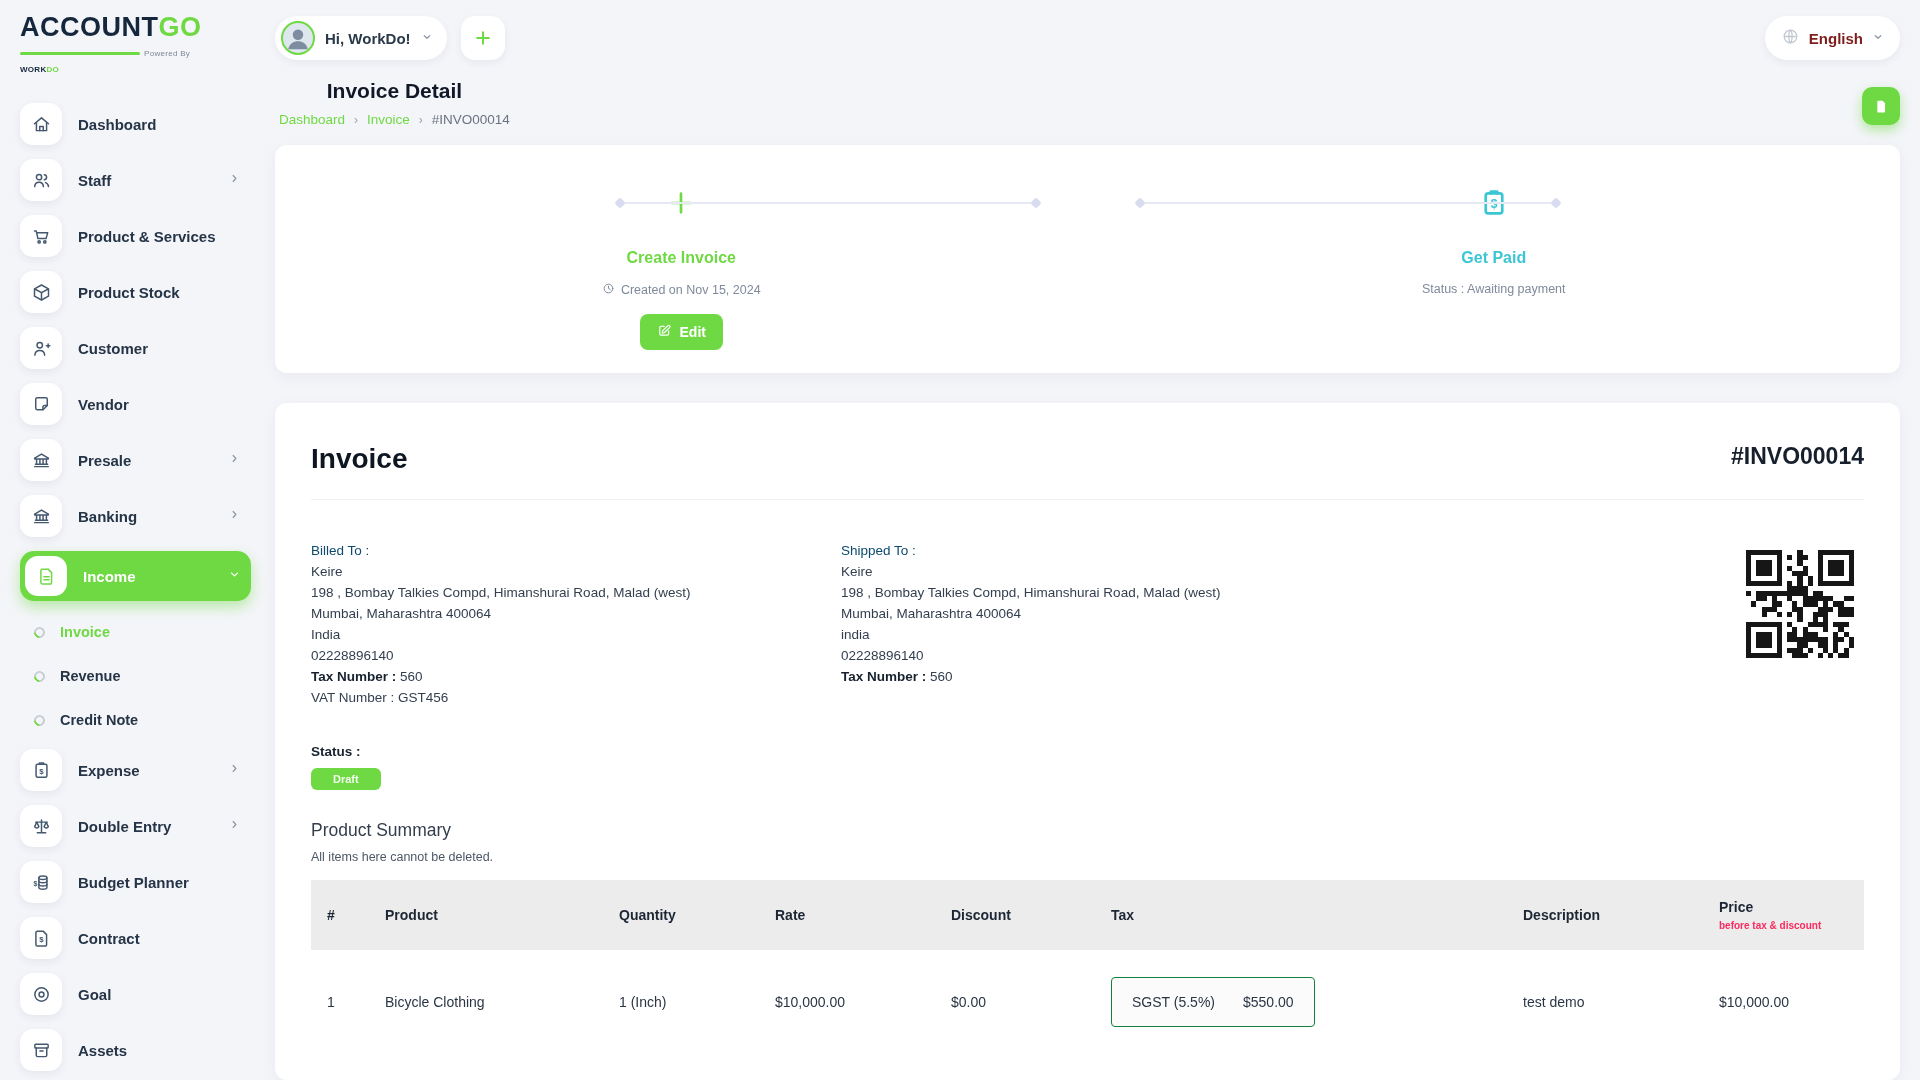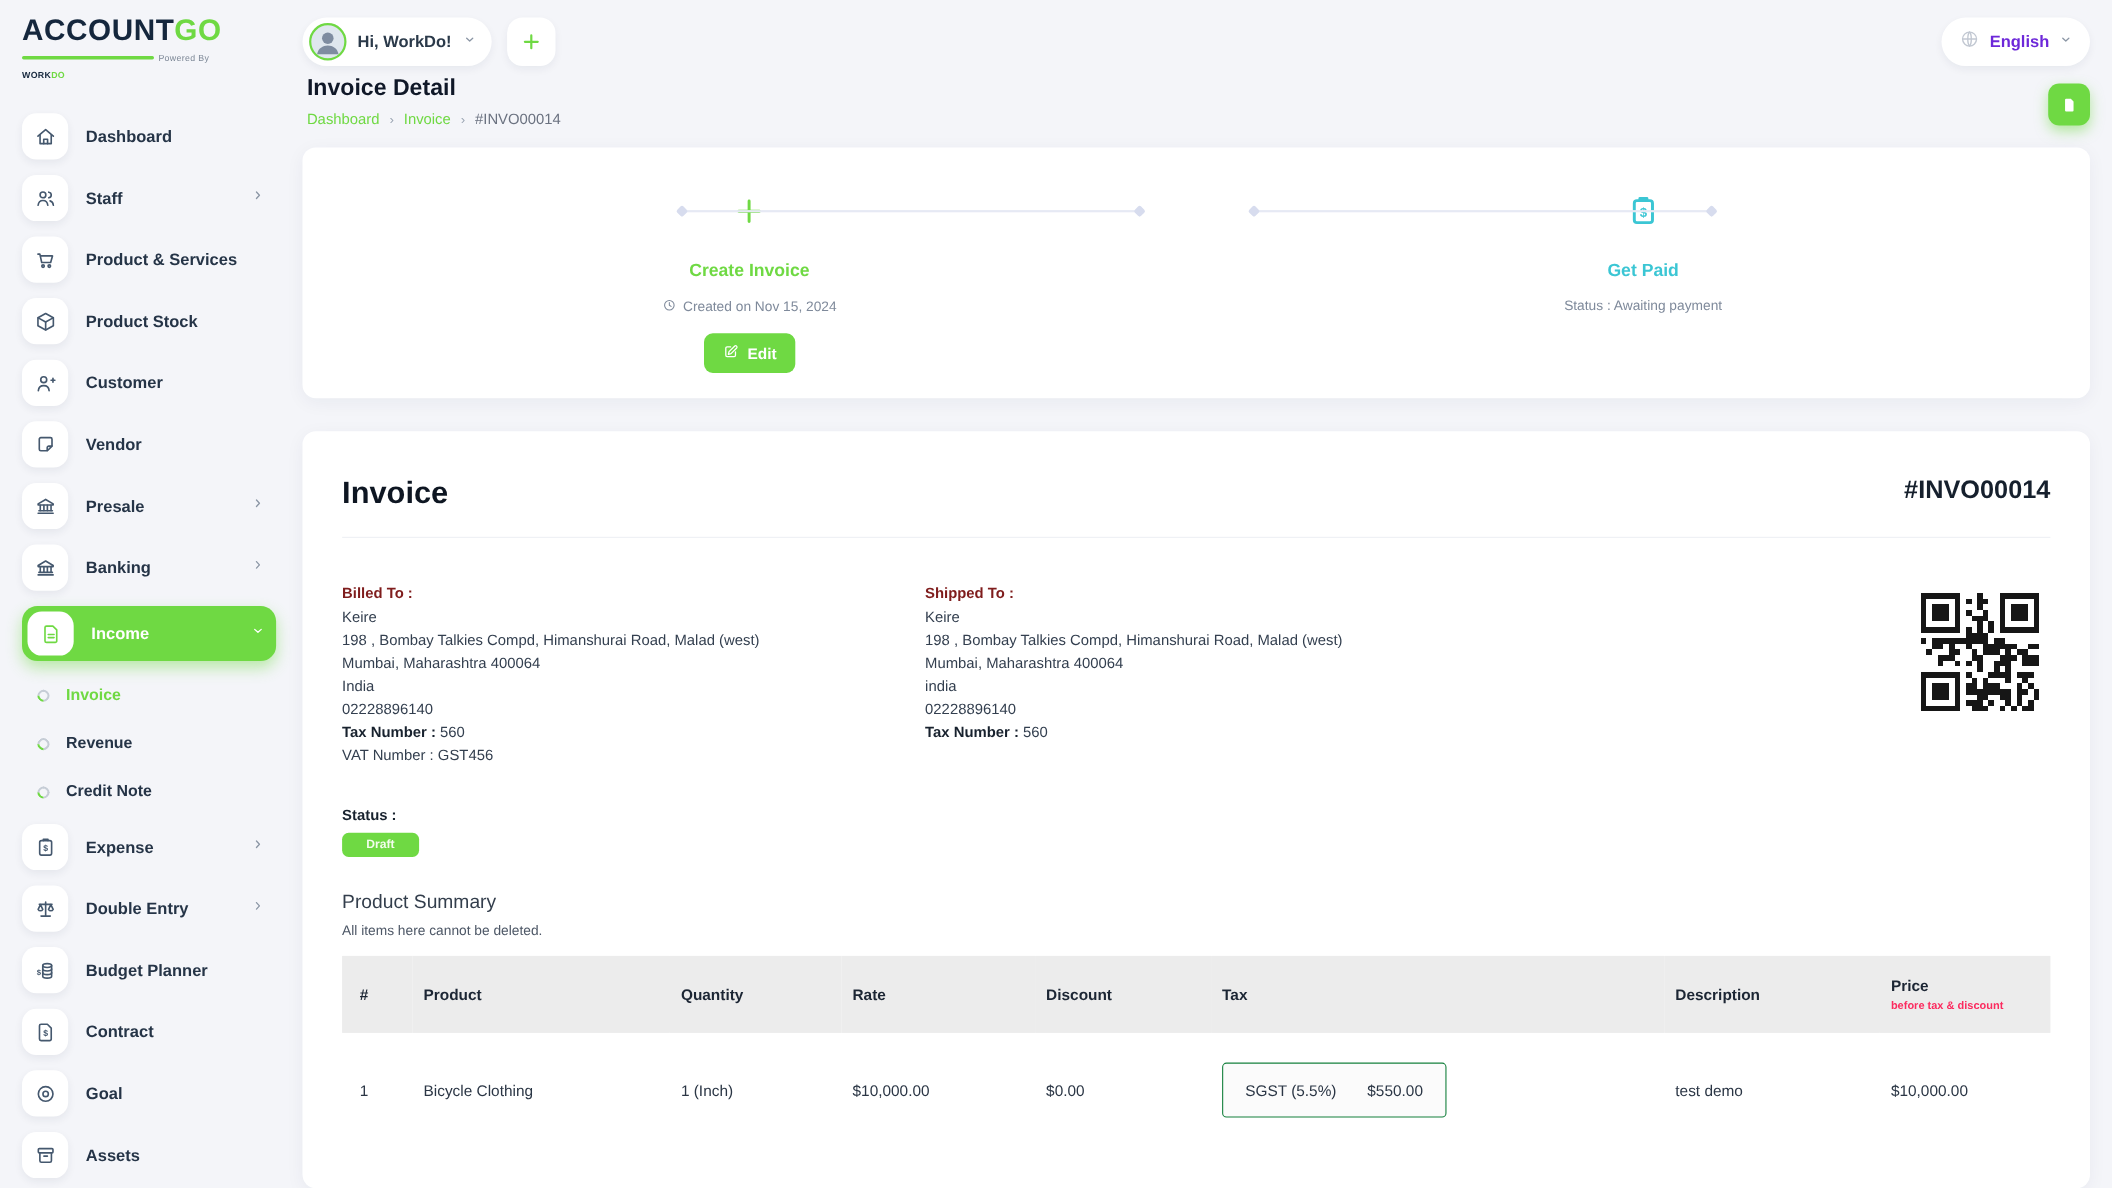--- a/index.html
+++ b/index.html
@@ -46,23 +46,23 @@
   .user-pill { padding:5px 14px 5px 6px; gap:10px; height:44px; }
   .avatar { width:34px; height:34px; border-radius:50%; border:2px solid #6fd943; background:#dfe7ee; overflow:hidden; display:flex; align-items:flex-end; justify-content:center; }
   .avatar svg { width:30px; height:30px; }
   .user-name { font-size:15px; font-weight:600; color:#2b3a4a; }
   .pill-chevron { color:#8b96a5; } .pill-chevron svg { width:12px; height:12px; }
   .add-btn { width:44px; height:44px; border-radius:14px; background:#fff; box-shadow:0 3px 8px rgba(25,39,70,.06);
     border:none; color:#6fd943; display:flex; align-items:center; justify-content:center; cursor:pointer; }
   .add-btn svg { width:20px; height:20px; stroke-width:2.4; }
   .lang-pill { padding:0 16px; height:44px; gap:9px; }
   .globe { color:#c2c8d2; } .globe svg { width:19px; height:19px; }
-  .lang-label { font-size:15px; font-weight:600; color:#6d28d9; }
-
-  .page-head { display:flex; justify-content:space-between; align-items:flex-start; margin:6px 0 0 4px; }
+  .lang-label { font-size:15px; font-weight:600; color:#7f1d1d; }
+
+  .page-head { display:flex; justify-content:space-between; align-items:flex-start; margin:17px 0 0 4px;text-align:center; }
   .page-title { font-size:21px; font-weight:700; color:#101828; }
   .breadcrumb { margin-top:9px; font-size:13.5px; display:flex; align-items:center; gap:9px; }
   .crumb-link { color:#6fd943; cursor:pointer; }
   .crumb-sep { color:#9aa4b2; font-size:12px; }
   .crumb-current { color:#6b7280; }
   .export-btn { width:38px; height:38px; border-radius:10px; border:none; background:#6fd943; color:#fff;
     box-shadow:0 5px 12px rgba(111,217,67,.5); display:flex; align-items:center; justify-content:center; cursor:pointer; margin-top:8px; }
   .export-btn svg { width:17px; height:17px; }
 
   
@@ -89,21 +89,21 @@
   .inv-title { font-size:28px; font-weight:700; color:#0e1622; }
   .inv-number { font-size:23px; font-weight:700; color:#16202d; }
   .inv-rule { border:none; border-top:1px solid #eef0f4; margin-top:24px; }
   .inv-dates { display:flex; justify-content:flex-end; gap:36px; margin-top:24px; }
   .date-block { text-align:right; }
   .date-label { font-size:13.5px; font-weight:700; color:#18222e; }
   .date-value { font-size:13.5px; color:#3c4656; margin-top:8px; }
 
   .addr-row { display:flex; margin-top:40px; }
   .addr-col { font-size:13.5px; color:#333f4f; line-height:21px; }
-  .addr-col .addr-label { font-weight:700; color:#7f1d1d; }
+  .addr-col .addr-label { font-weight:400; color:#0c4a6e; }
   .addr-col b { color:#18222e; }
   .addr-billed { width:530px; }
   .addr-shipped { flex:1; }
   .qr-box { width:128px; height:128px; flex:0 0 128px; }
   .qr-box svg { width:128px; height:128px; }
 
   .status-block { margin-top:36px; }
   .status-label { font-size:13.5px; font-weight:700; color:#18222e; }
   .status-badge { display:inline-block; margin-top:9px; background:#6fd943; color:#f2fdec; font-size:11px; font-weight:600;
     padding:5px 22px; border-radius:6px; }

